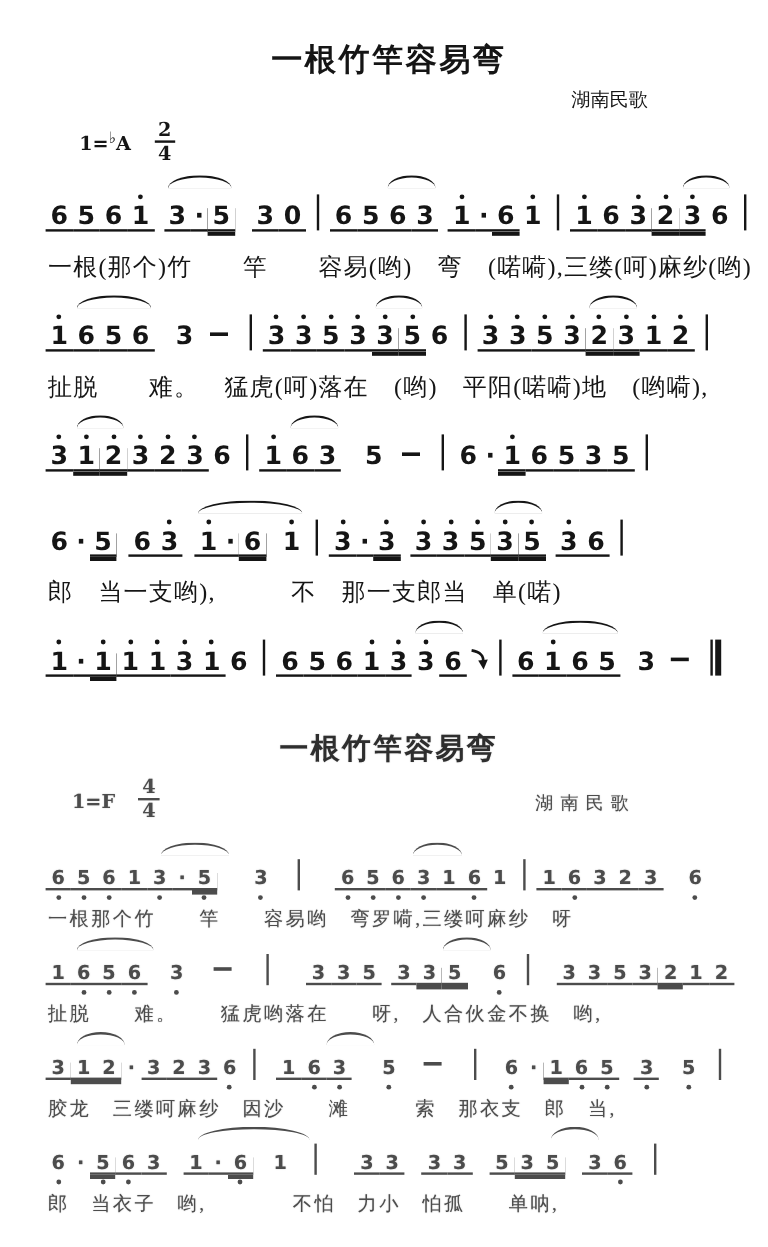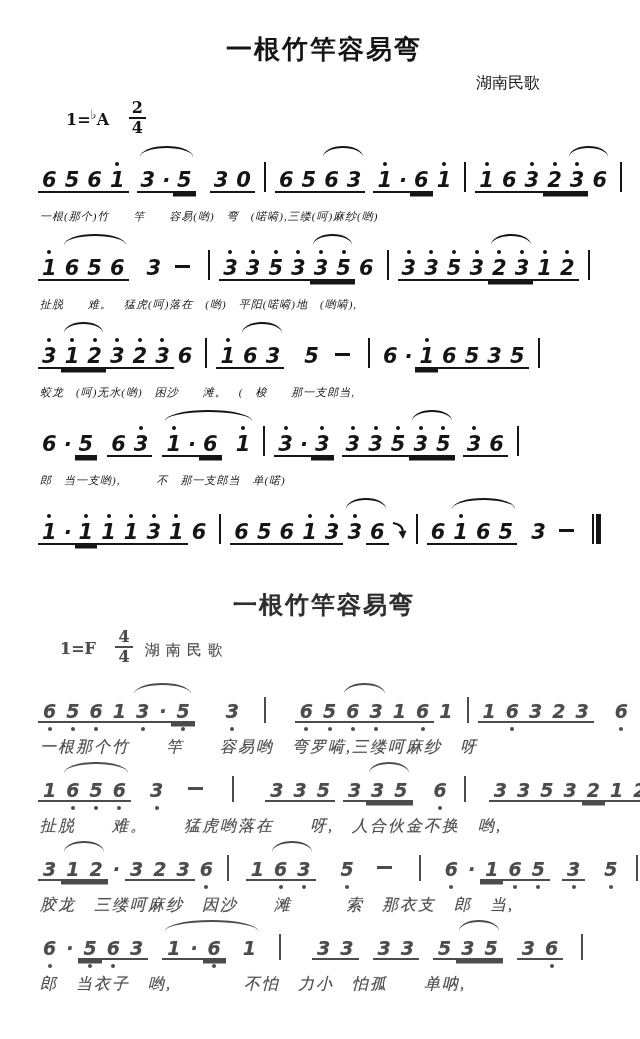--- a/index.html
+++ b/index.html
@@ -11,57 +11,57 @@
   section{display:block;}
   h1{
     text-align:center;font-size:26px;font-weight:bold;letter-spacing:2px;
     margin:14px 0 6px 0;
   }
   .credit{
     text-align:right;font-size:16px;padding-right:70px;margin:4px 0 2px 0;
   }
   .keyline{font-size:16px;font-weight:bold;padding-left:28px;margin:6px 0 10px 0;
     font-family:"DejaVu Serif", serif;}
-  .keyrow{display:flex;align-items:center;margin:2px 0 8px 0;gap:12px;}
+  .keyrow{display:flex;justify-content:space-between;align-items:center;margin:2px 0 8px 0;gap:12px;}
   .flat{font-size:13px;vertical-align:6px;font-weight:bold;}
   .ts{display:inline-block;text-align:center;vertical-align:-8px;margin-left:14px;line-height:1;}
   .ts .num{display:block;border-bottom:2px solid currentColor;padding:0 3px 1px 3px;font-weight:bold;}
   .ts .den{display:block;padding-top:1px;font-weight:bold;}
 
   
-  .line-block{margin:0 0 10px 0;font-style:italic;}
+  .line-block{margin:0 0 10px 0;}
   .note-row{
     position:relative;padding:16px 0 14px 0;white-space:nowrap;
     font-family:"DejaVu Sans", sans-serif;font-weight:bold;font-size:21px;line-height:1;
   }
   .tok{position:relative;display:inline-block;padding:0 4px;}
   .u1{border-bottom:2.5px solid currentColor;}
   .u2{border-bottom:2.5px solid currentColor;box-shadow:0 3.5px 0 0 currentColor;}
   .hi::before{content:"";position:absolute;top:-8px;left:50%;transform:translateX(-50%);
     width:4px;height:4px;border-radius:50%;background:currentColor;}
   .lo::after{content:"";position:absolute;bottom:-10px;left:50%;transform:translateX(-50%);
     width:4px;height:4px;border-radius:50%;background:currentColor;}
   .bar{display:inline-block;width:2px;height:30px;background:currentColor;margin:0 9px;vertical-align:-5px;}
   .bar2{display:inline-block;width:9px;height:30px;border-left:2px solid currentColor;
     border-right:5px solid currentColor;box-sizing:border-box;margin:0 0 0 9px;vertical-align:-5px;}
   .dash{display:inline-block;width:15px;height:3px;background:currentColor;vertical-align:7px;margin:0 9px;}
   .pdot{padding:0 3px;}
   .slur{position:absolute;top:0;height:9px;border-top:2.5px solid currentColor;
     border-radius:50% 50% 0 0 / 100% 100% 0 0;}
   .glide{vertical-align:-2px;margin-left:2px;}
   .lyrics{
-    font-size:11px;letter-spacing:1px;padding-left:2px;margin-top:2px;white-space:nowrap;
+    font-size:20px;letter-spacing:1px;padding-left:2px;margin-top:2px;white-space:nowrap;
   }
 
   
   .song2{color:#4c4c4c;text-shadow:0 0 1px rgba(70,70,70,0.45);margin-top:30px;}
   .song2 h1{font-size:24px;color:#2e2e2e;margin-bottom:2px;}
   .song2 .credit{padding-right:80px;font-size:15px;letter-spacing:6px;}
   .song2 .keyline{padding-left:22px;}
-  .song2 .note-row{font-size:19px;padding:14px 0 12px 0;}
+  .song2 .note-row{font-size:16px;padding:14px 0 12px 0;}
   .song2 .tok{padding:0 5px;}
   .song2 .lyrics{font-size:16px;letter-spacing:2px;}
   .song2 .line-block{margin-bottom:4px;}
   .song2 .bar{height:26px;}
 </style>
 </head>
 <body>
 
 <div class="page">
 
@@ -79,21 +79,20 @@
         <div class="line-block">
           <div class="note-row"><span class="tok u1">6</span><span class="tok u1">5</span><span class="tok u1">6</span><span class="tok hi u1">1</span><span class="tok u1" style="margin-left: 8px;">3</span><span class="tok pdot u1">·</span><span class="tok u2">5</span><span class="tok u1" style="margin-left: 14px;">3</span><span class="tok u1">0</span><span class="bar"></span><span class="tok u1">6</span><span class="tok u1">5</span><span class="tok u1">6</span><span class="tok u1">3</span><span class="tok hi u1" style="margin-left: 8px;">1</span><span class="tok pdot u1">·</span><span class="tok u2">6</span><span class="tok hi">1</span><span class="bar"></span><span class="tok hi u1">1</span><span class="tok u1">6</span><span class="tok hi u1">3</span><span class="tok hi u2">2</span><span class="tok hi u2">3</span><span class="tok">6</span><span class="bar"></span><div class="slur" style="left: 102px; width: 53px;"></div><div class="slur" style="left: 285px; width: 40px;"></div><div class="slur" style="left: 531px; width: 39px;"></div></div>
           <div class="lyrics">一根(那个)竹　　竿　　容易(哟)　弯　(喏嗬),三缕(呵)麻纱(哟)</div>
         </div>
         <div class="line-block">
           <div class="note-row"><span class="tok hi u1">1</span><span class="tok u1">6</span><span class="tok u1">5</span><span class="tok u1">6</span><span class="tok" style="margin-left: 14px;">3</span><span class="dash" style="margin-left: 10px;"></span><span class="bar"></span><span class="tok hi u1">3</span><span class="tok hi u1">3</span><span class="tok hi u1">5</span><span class="tok hi u1">3</span><span class="tok hi u2">3</span><span class="tok hi u2">5</span><span class="tok">6</span><span class="bar"></span><span class="tok hi u1">3</span><span class="tok hi u1">3</span><span class="tok hi u1">5</span><span class="tok hi u1">3</span><span class="tok hi u2">2</span><span class="tok hi u2">3</span><span class="tok hi u1">1</span><span class="tok hi u1">2</span><span class="bar"></span><div class="slur" style="left: 26px; width: 62px;"></div><div class="slur" style="left: 275px; width: 39px;"></div><div class="slur" style="left: 453px; width: 40px;"></div></div>
           <div class="lyrics">扯脱　　难。　猛虎(呵)落在　(哟)　平阳(喏嗬)地　(哟嗬),</div>
         </div>
         <div class="line-block">
           <div class="note-row"><span class="tok hi u1">3</span><span class="tok hi u2">1</span><span class="tok hi u2">2</span><span class="tok hi u1">3</span><span class="tok hi u1">2</span><span class="tok hi u1">3</span><span class="tok">6</span><span class="bar"></span><span class="tok hi u1">1</span><span class="tok u1">6</span><span class="tok u1">3</span><span class="tok" style="margin-left: 16px;">5</span><span class="dash" style="margin-left: 12px;"></span><span class="bar"></span><span class="tok">6</span><span class="tok pdot">·</span><span class="tok hi u2">1</span><span class="tok u1">6</span><span class="tok u1">5</span><span class="tok u1">3</span><span class="tok u1">5</span><span class="bar"></span><div class="slur" style="left: 26px; width: 39px;"></div><div class="slur" style="left: 204px; width: 40px;"></div></div>
-          <div class="lyrics">蛟龙　(呵)无水(哟)　困沙　　滩。　(　梭　　那一支郎当,</div>
         </div>
         <div class="line-block">
           <div class="note-row"><span class="tok">6</span><span class="tok pdot">·</span><span class="tok u2">5</span><span class="tok u1" style="margin-left: 10px;">6</span><span class="tok hi u1">3</span><span class="tok hi u1" style="margin-left: 10px;">1</span><span class="tok pdot u1">·</span><span class="tok u2">6</span><span class="tok hi" style="margin-left: 10px;">1</span><span class="bar"></span><span class="tok hi u1">3</span><span class="tok pdot u1">·</span><span class="tok hi u2">3</span><span class="tok hi u1" style="margin-left: 8px;">3</span><span class="tok hi u1">3</span><span class="tok hi u1">5</span><span class="tok hi u2">3</span><span class="tok hi u2">5</span><span class="tok hi u1" style="margin-left: 8px;">3</span><span class="tok u1">6</span><span class="bar"></span><div class="slur" style="left: 127px; width: 87px;"></div><div class="slur" style="left: 374px; width: 40px;"></div></div>
           <div class="lyrics">郎　当一支哟),　　　不　那一支郎当　单(喏)</div>
         </div>
         <div class="line-block">
           <div class="note-row"><span class="tok hi u1">1</span><span class="tok pdot u1">·</span><span class="tok hi u2">1</span><span class="tok hi u1">1</span><span class="tok hi u1">1</span><span class="tok hi u1">3</span><span class="tok hi u1">1</span><span class="tok">6</span><span class="bar"></span><span class="tok u1">6</span><span class="tok u1">5</span><span class="tok u1">6</span><span class="tok hi u1">1</span><span class="tok hi u1">3</span><span class="tok hi">3</span><span class="tok u1">6</span><svg width="16" height="20" viewBox="0 0 16 20" class="glide">
               <path d="M2 2 Q13 4 11.5 12" fill="none" stroke="currentColor" stroke-width="2.2"></path>
               <path d="M7.5 10.5 L12 18 L15.5 9.5 Z" fill="currentColor"></path>
             </svg><span class="bar"></span><span class="tok u1">6</span><span class="tok hi u1">1</span><span class="tok u1">6</span><span class="tok u1">5</span><span class="tok" style="margin-left: 10px;">3</span><span class="dash"></span><span class="bar2"></span><div class="slur" style="left: 308px; width: 40px;"></div><div class="slur" style="left: 414px; width: 63px;"></div></div>

